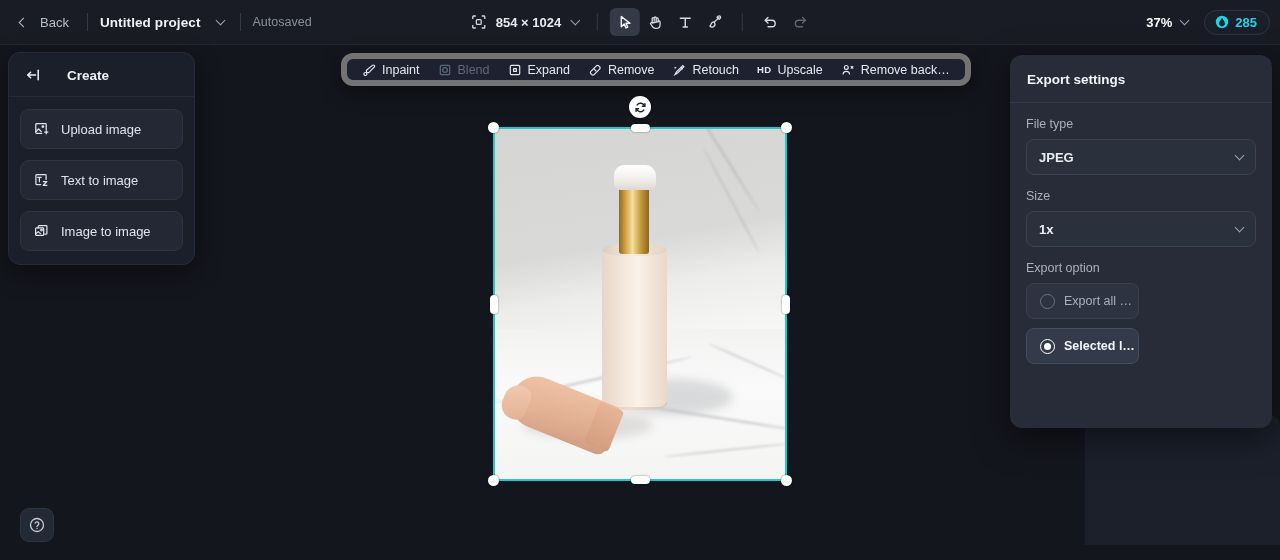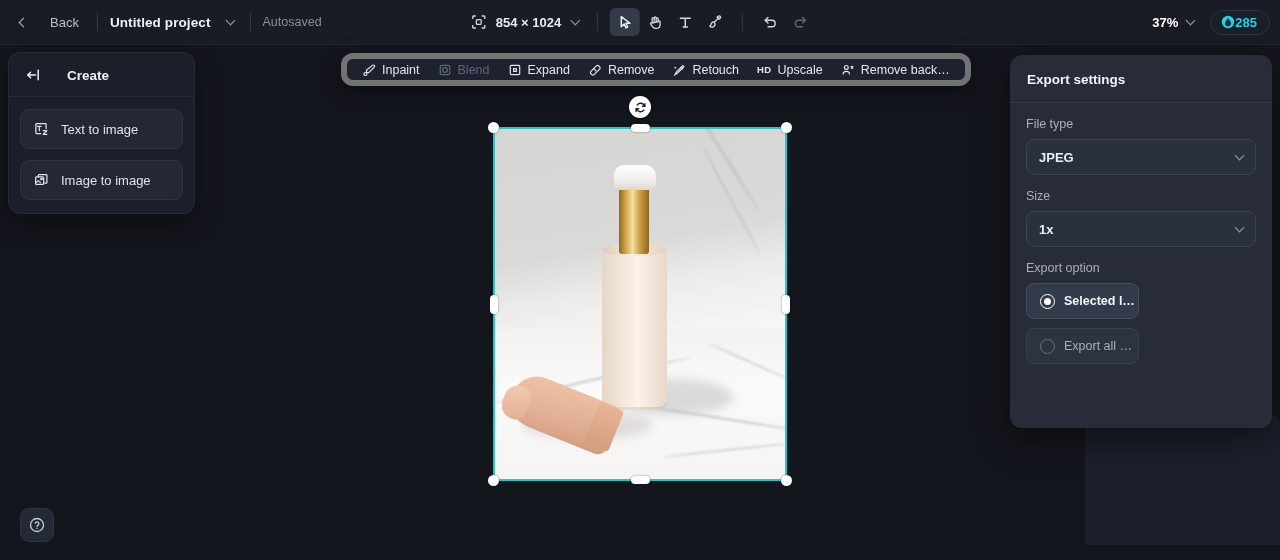--- a/index.html
+++ b/index.html
@@ -13,21 +13,21 @@
 
   
   .topbar {
     position: absolute; left: 0; top: 0; width: 1280px; height: 45px;
     background: #191c25;
     display: flex; align-items: center;
     border-bottom: 1px solid #22262f;
   }
   .tb-left { display: flex; align-items: center; padding-left: 14px; gap: 0; }
   .back-btn {
-    display: flex; align-items: center; gap: 22px;
+    display: flex; align-items: center; gap: 12px;
     color: #b9bec9; font-size: 13px; padding: 4px 6px; border-radius: 5px;
   }
   .chev-left { width: 7px; height: 7px; border-left: 1.6px solid #b9bec9; border-bottom: 1.6px solid #b9bec9;
                transform: rotate(45deg); display: inline-block; margin-right: 1px; }
   .vsep { width: 1px; height: 18px; background: #343a46; margin: 0 12px; }
   .proj-name { color: #eef1f6; font-size: 13.5px; font-weight: bold; letter-spacing: .1px; }
   .chev-dn { width: 7px; height: 7px; border-right: 1.5px solid #9aa2b1; border-bottom: 1.5px solid #9aa2b1;
              transform: rotate(45deg); display: inline-block; margin-bottom: 3px; }
   .proj-caret { margin-left: 12px; display: flex; align-items: center; padding: 4px; }
   .autosaved { color: #878e9b; font-size: 12.5px; }
@@ -42,21 +42,21 @@
     width: 30px; height: 28px; border-radius: 6px;
     display: flex; align-items: center; justify-content: center;
   }
   .tool-btn.active { background: #343a48; }
   .tool-btn.disabled { opacity: .38; }
 
   .tb-right { position: absolute; right: 10px; display: flex; align-items: center; gap: 10px; }
   .zoom-ctl { display: flex; align-items: center; gap: 9px; padding: 4px 6px; border-radius: 5px; }
   .zoom-ctl .zval { color: #ffffff; font-size: 13px; font-weight: bold; }
   .credits {
-    display: flex; align-items: center; 
+    display: flex; align-items: center; gap: 6px;
     border: 1px solid #2c3545; border-radius: 14px; padding: 4px 12px 4px 10px;
     background: #1b1f2a;
   }
   .credits .cnum { color: #22d3e4; font-size: 13px; font-weight: bold; }
   .export-wrap { position: relative; padding: 3px; border: 2px solid #f1302a; border-radius: 8px; }
   .export-btn {
     display: flex; align-items: center; gap: 7px;
     background: #f2f4f8; color: #10131a; font-size: 13px; font-weight: bold;
     border-radius: 6px; padding: 7px 14px 7px 12px;
   }
@@ -345,20 +345,31 @@
       <span>
         <svg width="16" height="16" viewBox="0 0 16 16" fill="none" stroke="#eef1f6" stroke-width="1.5" stroke-linecap="round" stroke-linejoin="round">
           <path d="M10.6 8H2.9"></path>
             <path d="M5.6 5.2 2.8 8l2.8 2.8"></path>
             <path d="M13.2 3.3v9.4"></path>
         </svg>
       </span>
       <span class="ttl">Create</span>
     </div>
     <div class="create-body">
+      <div class="create-item">
+        <span>
+          <svg width="16" height="16" viewBox="0 0 16 16" fill="none" stroke="#dfe4ec" stroke-width="1.25" stroke-linecap="round" stroke-linejoin="round">
+            <path d="M13.2 8.6V3.4a.8.8 0 0 0-.8-.8H3.6a.8.8 0 0 0-.8.8v8.2a.8.8 0 0 0 .8.8h5.1"></path>
+            <path d="M2.9 10.6 5.6 8l2.6 2.5"></path>
+            <circle cx="9.9" cy="5.6" r=".85"></circle>
+            <path d="M11.7 11.2h3.1M13.25 9.7v3.1"></path>
+          </svg>
+        </span>
+        <span>Upload image</span>
+      </div>
       <div class="create-item">
         <span>
           <svg width="16" height="16" viewBox="0 0 16 16" fill="none" stroke="#dfe4ec" stroke-width="1.25" stroke-linecap="round" stroke-linejoin="round">
             <path d="M13.1 7.4V3.5a.8.8 0 0 0-.8-.8H3.7a.8.8 0 0 0-.8.8v8.3a.8.8 0 0 0 .8.8h4"></path>
             <path d="M4.6 5.3h3.6M6.4 5.3v4.4"></path>
             <path d="M10.3 9.6h3.6l-3.6 3.7h3.6"></path>
           </svg>
         </span>
         <span>Text to image</span>
       </div>
@@ -498,29 +509,29 @@
       </div>
 
       <div class="fld-label">Size</div>
       <div class="select">
         <span class="val">1x</span>
         <span class="chev-dn"></span>
       </div>
 
       <div class="fld-label">Export option</div>
       <div class="opt-grid">
+        <div class="opt">
+          <span class="radio"></span>
+          <span>Export all …</span>
+        </div>
         <div class="opt sel">
           <span class="radio">
               <span class="dot"></span>
             </span>
           <span>Selected l…</span>
-        </div>
-        <div class="opt">
-          <span class="radio"></span>
-          <span>Export all …</span>
         </div>
       </div>
 
     </div>
   </div>
 
   <div class="help-btn">
     <span>
       <svg width="18" height="18" viewBox="0 0 18 18" fill="none" stroke="#c7ccd6" stroke-width="1.3" stroke-linecap="round">
         <circle cx="9" cy="9" r="6.5"></circle>

